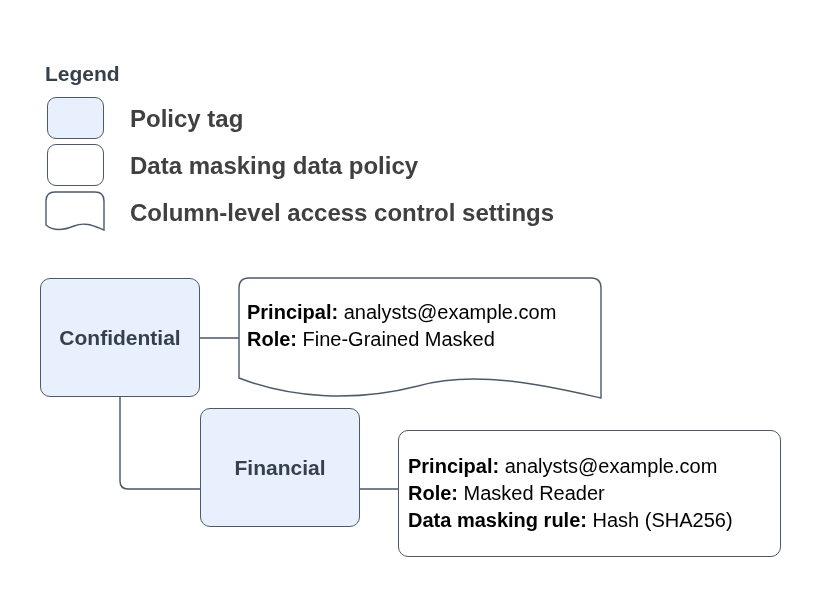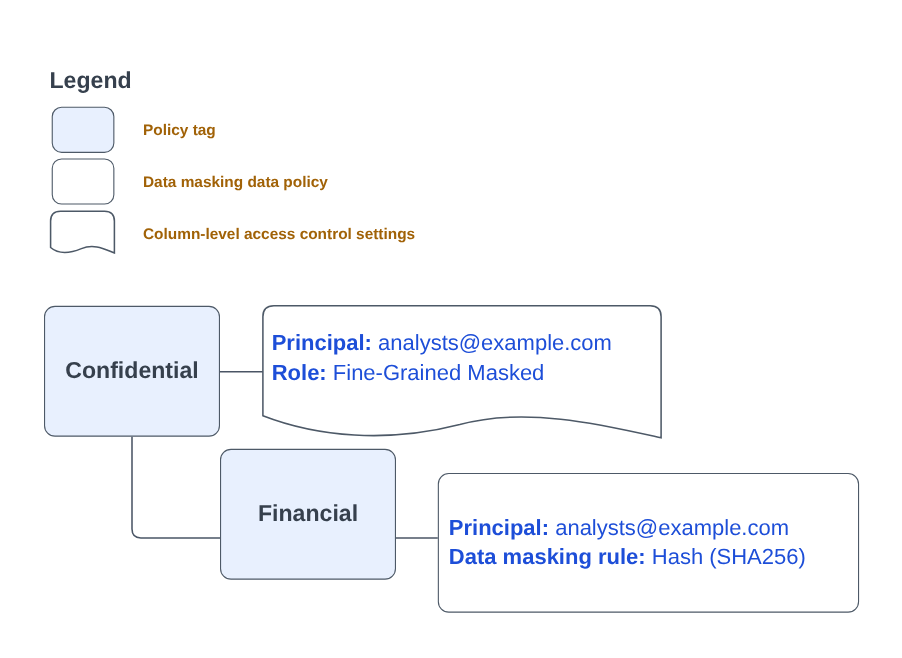--- a/index.html
+++ b/index.html
@@ -39,23 +39,23 @@
     border-radius: 9px;
     box-sizing: content-box;
   }
   .swatch.blue { background: #e8f0fe; }
   .swatch.white { background: #ffffff; }
   .legend-label {
     position: absolute;
     left: 130px;
     height: 43px;
     line-height: 43px;
-    font-size: 14px;
+    font-size: 24px;
     font-weight: bold;
-    color: #a16207;
+    color: #404040;
     white-space: nowrap;
   }
   .tag-box {
     position: absolute;
     width: 160px;
     height: 119px;
     background: #e8f0fe;
     border: 1.5px solid #4d5967;
     border-radius: 10px;
     box-sizing: border-box;
@@ -83,21 +83,21 @@
   }
   .doc-text {
     position: absolute;
     left: 247px;
     top: 299px;
     width: 350px;
   }
   .policy-line {
     font-size: 20px;
     line-height: 27px;
-    color: #1d4ed8;
+    color: #000000;
     white-space: nowrap;
   }
   .policy-line .lbl { font-weight: bold; }
 </style>
 </head>
 <body>
 
 <div id="canvas">
 
   <svg id="shapes-svg" viewBox="0 0 820 598" xmlns="http://www.w3.org/2000/svg">
@@ -140,17 +140,20 @@
 
   <div class="tag-box" style="left:200px; top:408px;">
     <span>Financial</span>
   </div>
 
   <div class="policy-box">
     <div class="policy-line">
       <span class="lbl">Principal:</span><span> analysts@example.com</span>
     </div>
     <div class="policy-line">
+      <span class="lbl">Role:</span><span> Masked Reader</span>
+    </div>
+    <div class="policy-line">
       <span class="lbl">Data masking rule:</span><span> Hash (SHA256)</span>
     </div>
   </div>
 
 </div>
 
 </body></html>

